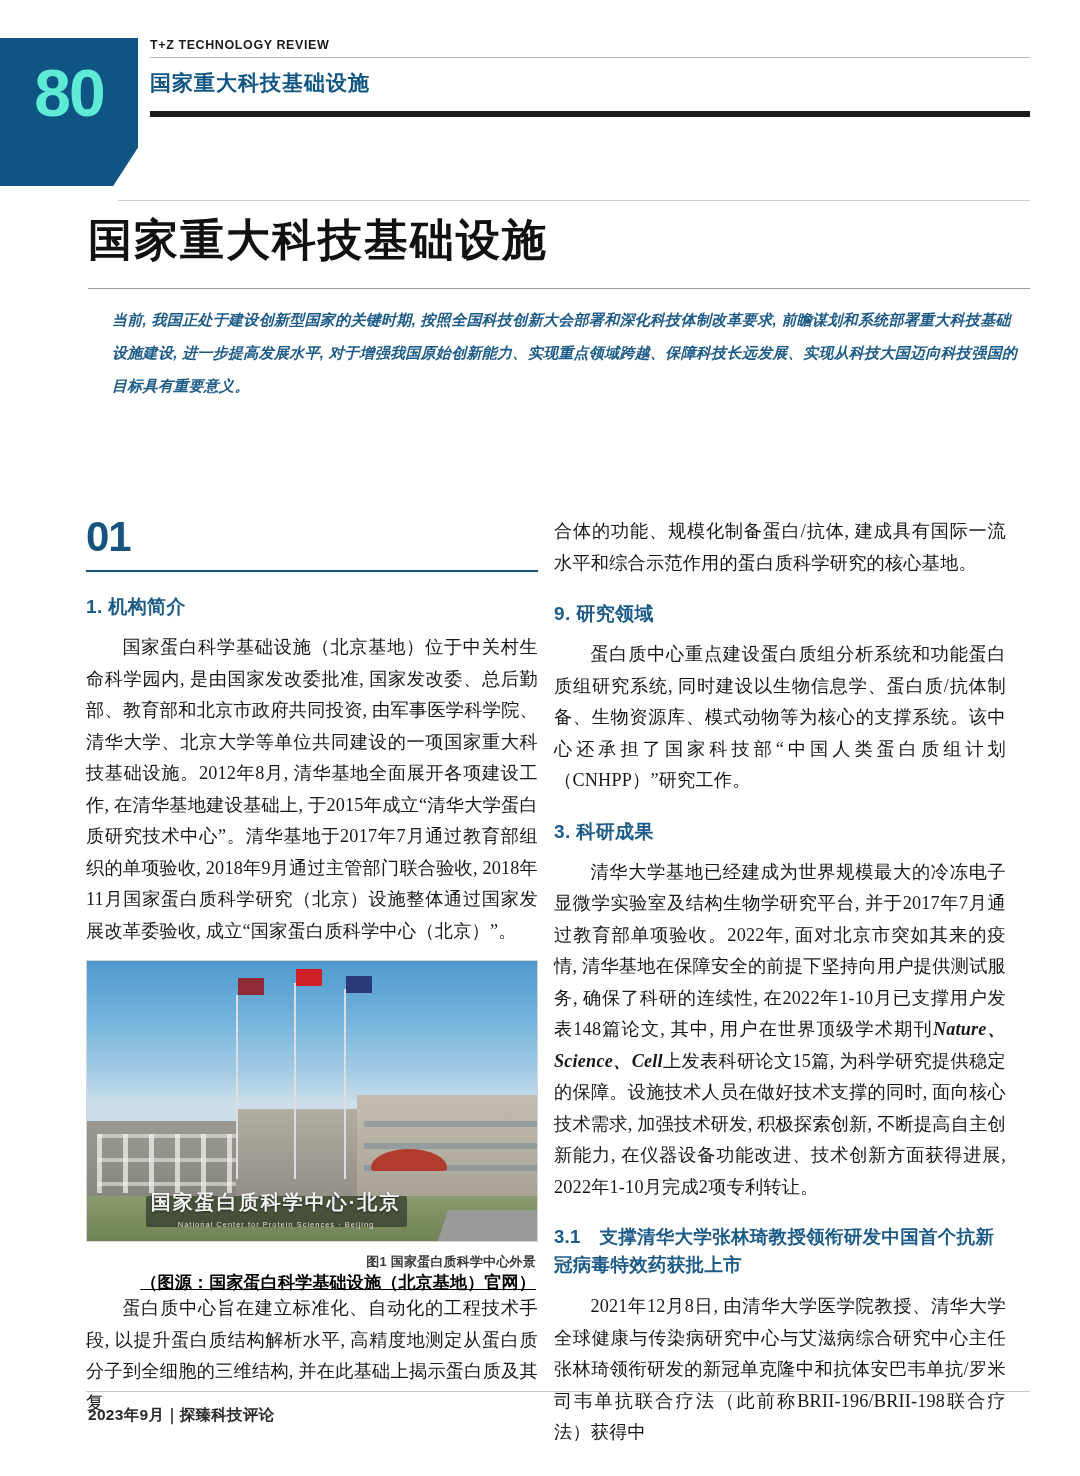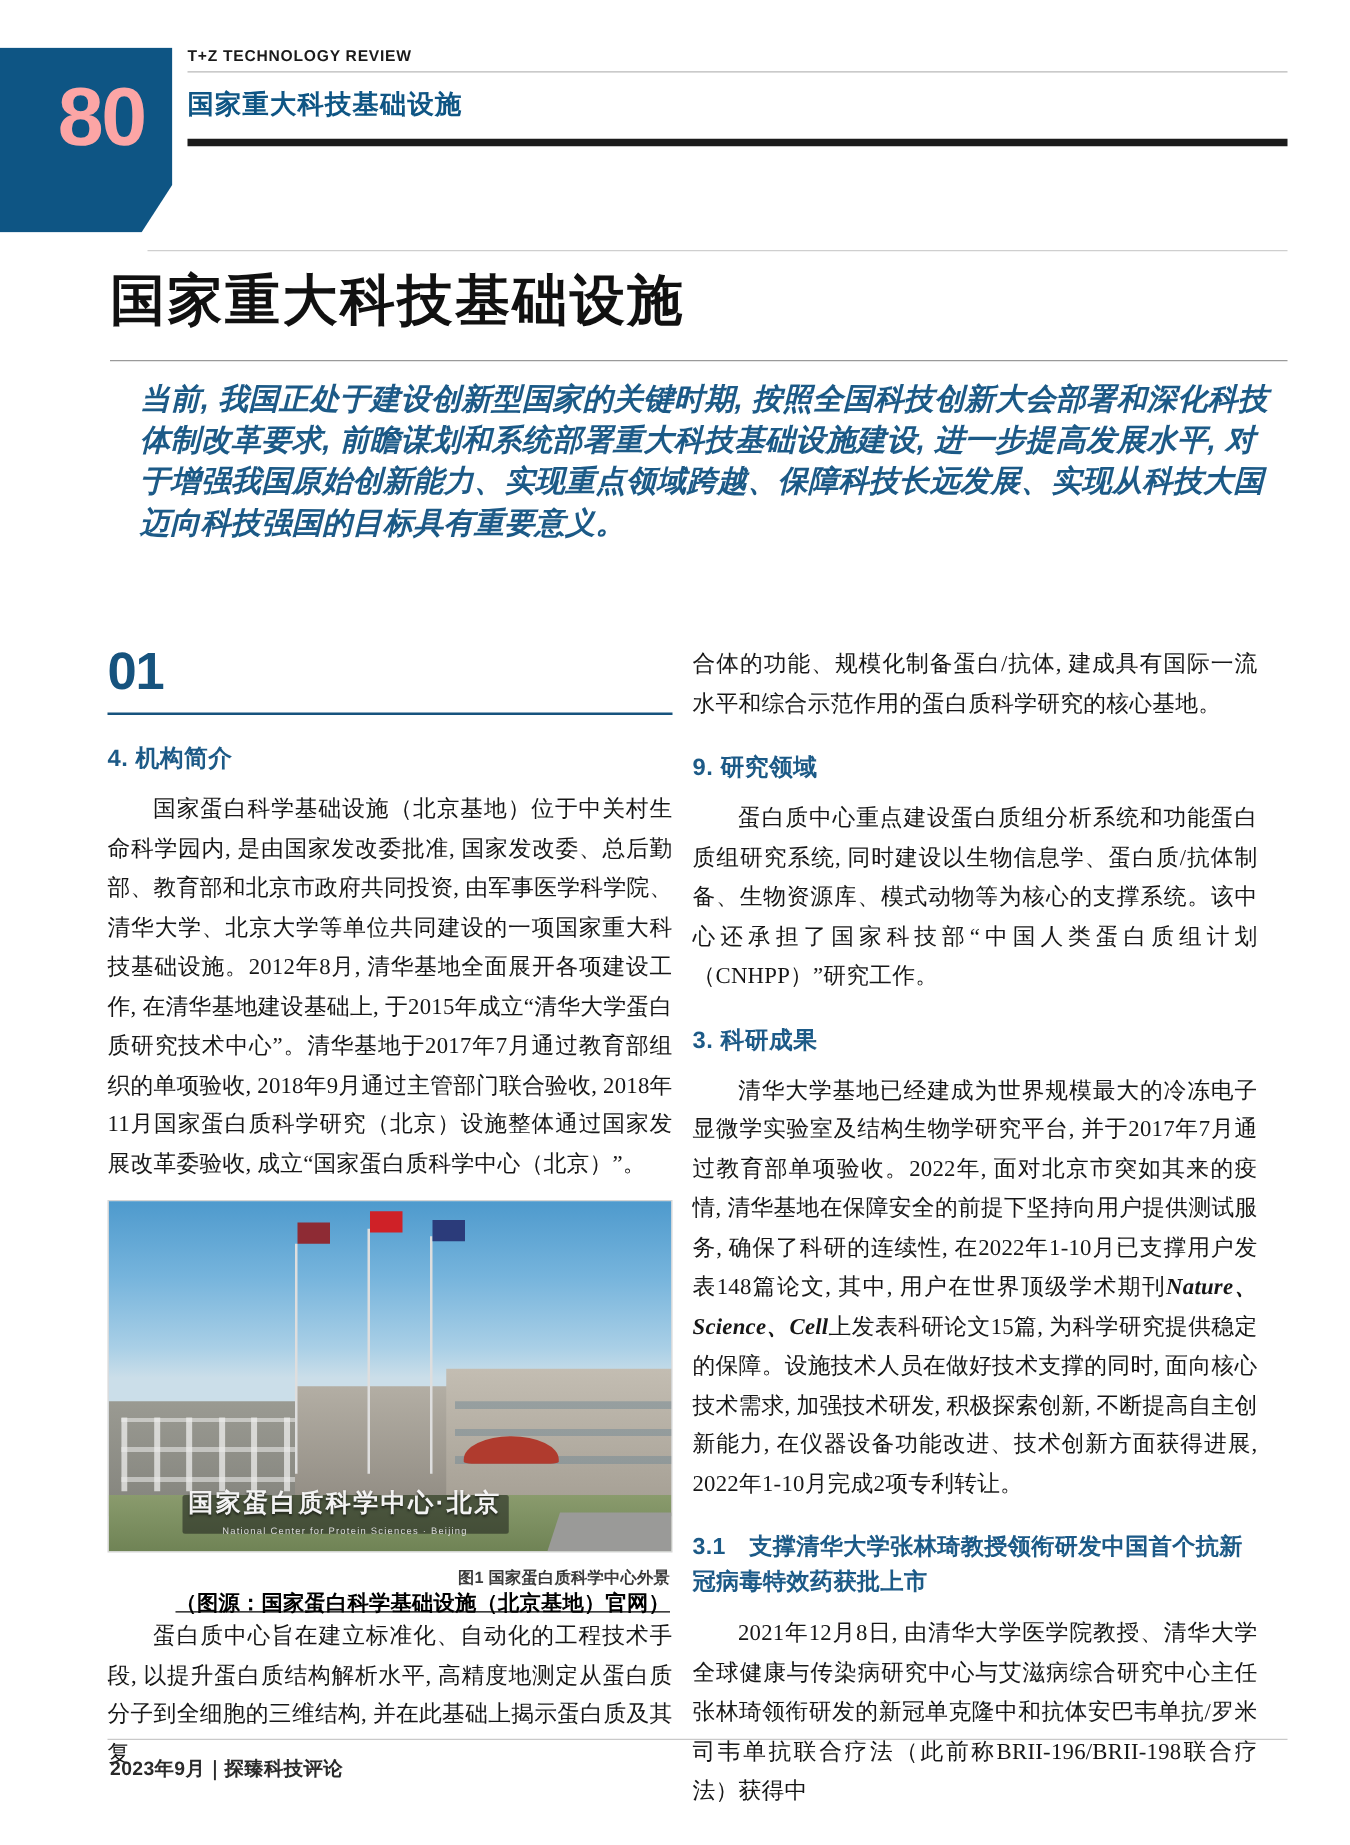--- a/index.html
+++ b/index.html
@@ -35,24 +35,24 @@
     left: 0;
     width: 138px;
     height: 148px;
     background: #0E5584;
     clip-path: polygon(0 0, 100% 0, 100% 74%, 82% 100%, 0 100%);
   }
 
   .folio-number {
     position: absolute;
     top: 22px;
-    left: 12px;
+    left: 0;
     width: 138px;
     text-align: center;
-    color: #fca5a5;
+    color: #5eead4;
     font-family: "Liberation Sans", sans-serif;
     font-weight: bold;
     font-size: 66px;
     letter-spacing: -2px;
     line-height: 1;
   }
 
   .header-right {
     position: absolute;
     top: 0;
@@ -122,21 +122,21 @@
 
   
   .lead {
     position: absolute;
     top: 303px;
     left: 112px;
     width: 912px;
     font-family: "Liberation Sans", sans-serif;
     font-weight: bold;
     font-style: italic;
-    font-size: 24px;
+    font-size: 15px;
     line-height: 33px;
     color: #1C5A87;
     letter-spacing: 0.3px;
   }
 
   
   .col {
     position: absolute;
     top: 516px;
     width: 452px;
@@ -352,21 +352,21 @@
 
   <div class="lead">当前, 我国正处于建设创新型国家的关键时期, 按照全国科技创新大会部署和深化科技体制改革要求, 前瞻谋划和系统部署重大科技基础设施建设, 进一步提高发展水平, 对于增强我国原始创新能力、实现重点领域跨越、保障科技长远发展、实现从科技大国迈向科技强国的目标具有重要意义。</div>
 
   <div class="col col-left">
 
     <div class="sec-head">
       <div class="sec-num">01</div>
     </div>
     <div class="sec-rule"></div>
 
-    <h3 class="sub-head">4. 机构简介</h3>
+    <h3 class="sub-head">1. 机构简介</h3>
 
     <p class="body">国家蛋白科学基础设施（北京基地）位于中关村生命科学园内, 是由国家发改委批准, 国家发改委、总后勤部、教育部和北京市政府共同投资, 由军事医学科学院、清华大学、北京大学等单位共同建设的一项国家重大科技基础设施。2012年8月, 清华基地全面展开各项建设工作, 在清华基地建设基础上, 于2015年成立“清华大学蛋白质研究技术中心”。清华基地于2017年7月通过教育部组织的单项验收, 2018年9月通过主管部门联合验收, 2018年11月国家蛋白质科学研究（北京）设施整体通过国家发展改革委验收, 成立“国家蛋白质科学中心（北京）”。</p>
 
     <div class="figure">
       <div class="photo">
         <div class="sky"></div>
         <div class="bldg-left"></div>
         <div class="bldg-mid"></div>
         <div class="bldg-right"></div>
         <div class="canopy"></div>

